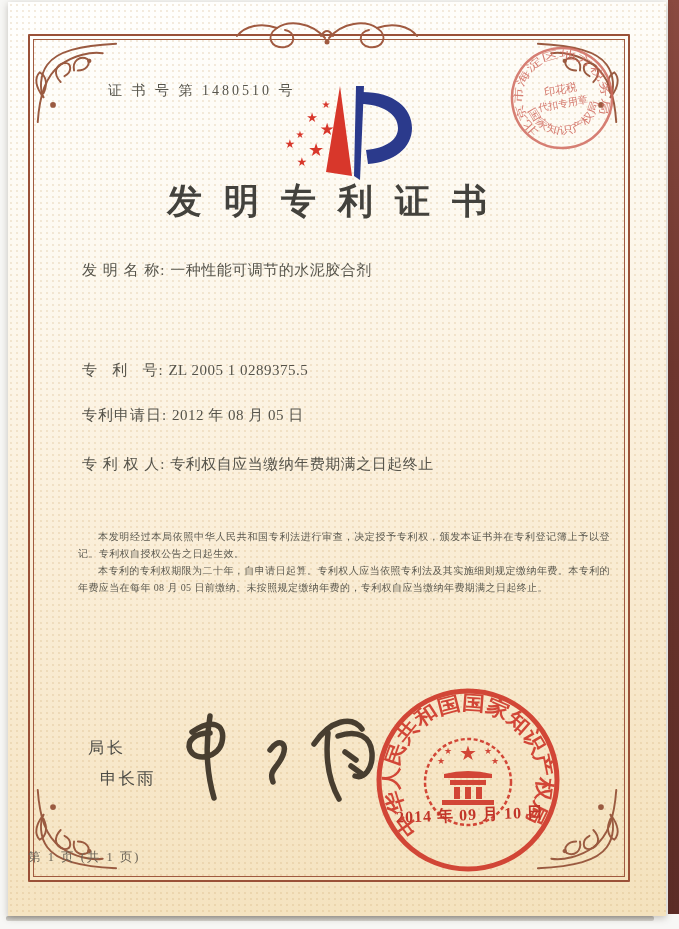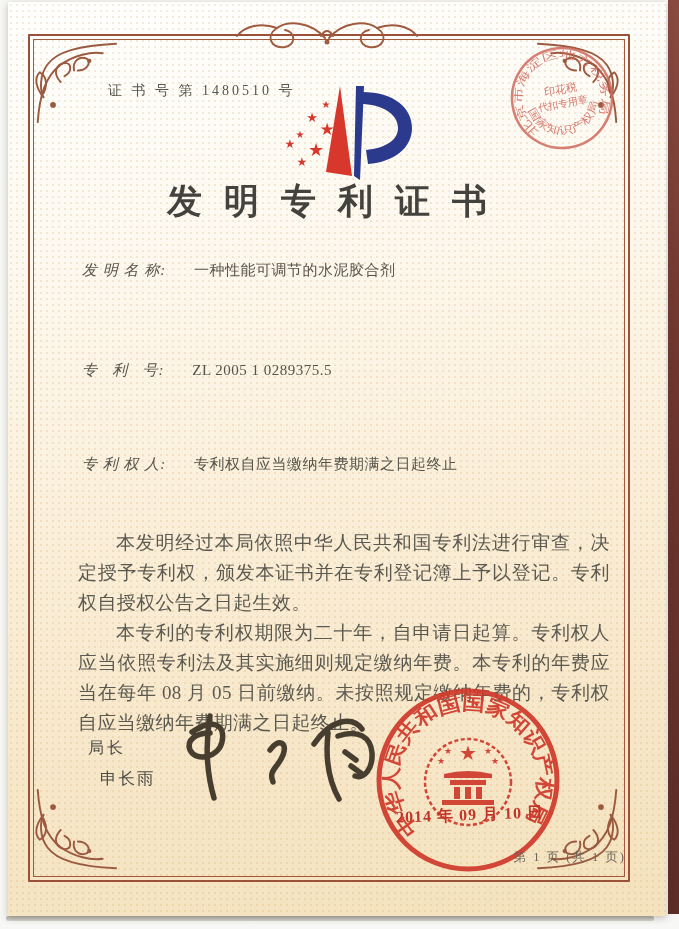--- a/index.html
+++ b/index.html
@@ -49,44 +49,44 @@
   .logo{position:absolute;left:256px;top:80px;width:160px;height:104px;}
   .cert-title{
     position:absolute;left:20px;top:176px;width:598px;
     text-align:center;font-size:35px;font-weight:600;color:#43423d;
     letter-spacing:22px;padding-left:22px;box-sizing:border-box;
   }
   .field{
     position:absolute;left:74px;width:530px;
     font-size:15px;color:#55534a;white-space:nowrap;
   }
-  .flabel{white-space:pre;letter-spacing:1px;font-style:italic;}
-  .fvalue{letter-spacing:.5px;margin-left:23px;}
+  .flabel{white-space:pre;letter-spacing:1px;}
+  .fvalue{letter-spacing:.5px;}
   .f0{top:259px}.f1{top:313px}.f2{top:359px}.f3{top:404px}.f4{top:453px}.f5{top:500px}
 
   .body-text{
     position:absolute;left:70px;top:526px;width:532px;
-    font-size:19px;line-height:30px;color:#5b594f;text-align:justify;
+    font-size:10px;line-height:17px;color:#5b594f;text-align:justify;
   }
   .body-text p{margin:0;text-indent:2em;letter-spacing:.4px;}
 
   .director-title{position:absolute;left:80px;top:736px;font-size:16px;color:#4c4b45;letter-spacing:3px;}
   .director-name{position:absolute;left:92px;top:766px;font-size:16.5px;color:#4c4b45;letter-spacing:2px;}
   .signature{position:absolute;left:172px;top:698px;width:215px;height:112px;}
 
   .main-seal{position:absolute;left:362px;top:680px;width:196px;height:196px;opacity:.92;}
   .seal-date{
     position:absolute;left:388px;top:803px;
     font-size:16px;font-weight:600;color:#c23529;letter-spacing:1px;
     transform:rotate(-2deg);
   }
   .tax-seal{position:absolute;left:498px;top:40px;width:112px;height:112px;transform:rotate(-10deg);opacity:.85;}
 
   .footer-page{
-    position:absolute;left:20px;top:847px;width:598px;text-align:right;
+    position:absolute;left:20px;top:847px;width:598px;text-align:left;
     font-size:12.5px;color:#6b6458;letter-spacing:2px;font-family:Liberation Serif, serif;
   }
 </style>
 </head>
 <body>
 
 <svg width="0" height="0" style="position:absolute" aria-hidden="true">
   <defs>
     <g id="cornerFlourish" stroke="#9a5a40" fill="none" stroke-width="2" stroke-linecap="round">
       <path d="M88,6 C50,8 26,14 16,28 C8,39 8,54 12,62"></path>
@@ -150,20 +150,23 @@
     <path d="M98,10 C130,10 148,26 148,46 C148,66 130,80 104,82 L102,68 C122,66 134,58 134,46 C134,32 118,22 96,22 Z" fill="#2b3a8c"></path>
   </svg>
 
   <div class="cert-title">发明专利证书</div>
 
   <div class="field f0">
     <span class="flabel">发 明 名 称: </span><span class="fvalue">一种性能可调节的水泥胶合剂</span>
   </div>
   <div class="field f2">
     <span class="flabel">专   利   号: </span><span class="fvalue">ZL 2005 1 0289375.5</span>
+  </div>
+  <div class="field f3">
+    <span class="flabel">专利申请日: </span><span class="fvalue">2012 年 08 月 05 日</span>
   </div>
   <div class="field f4">
     <span class="flabel">专 利 权 人: </span><span class="fvalue">专利权自应当缴纳年费期满之日起终止</span>
   </div>
 
   <div class="body-text">
     <p>本发明经过本局依照中华人民共和国专利法进行审查，决定授予专利权，颁发本证书并在专利登记簿上予以登记。专利权自授权公告之日起生效。</p>
     <p>本专利的专利权期限为二十年，自申请日起算。专利权人应当依照专利法及其实施细则规定缴纳年费。本专利的年费应当在每年 08 月 05 日前缴纳。未按照规定缴纳年费的，专利权自应当缴纳年费期满之日起终止。</p>
   </div>
 

